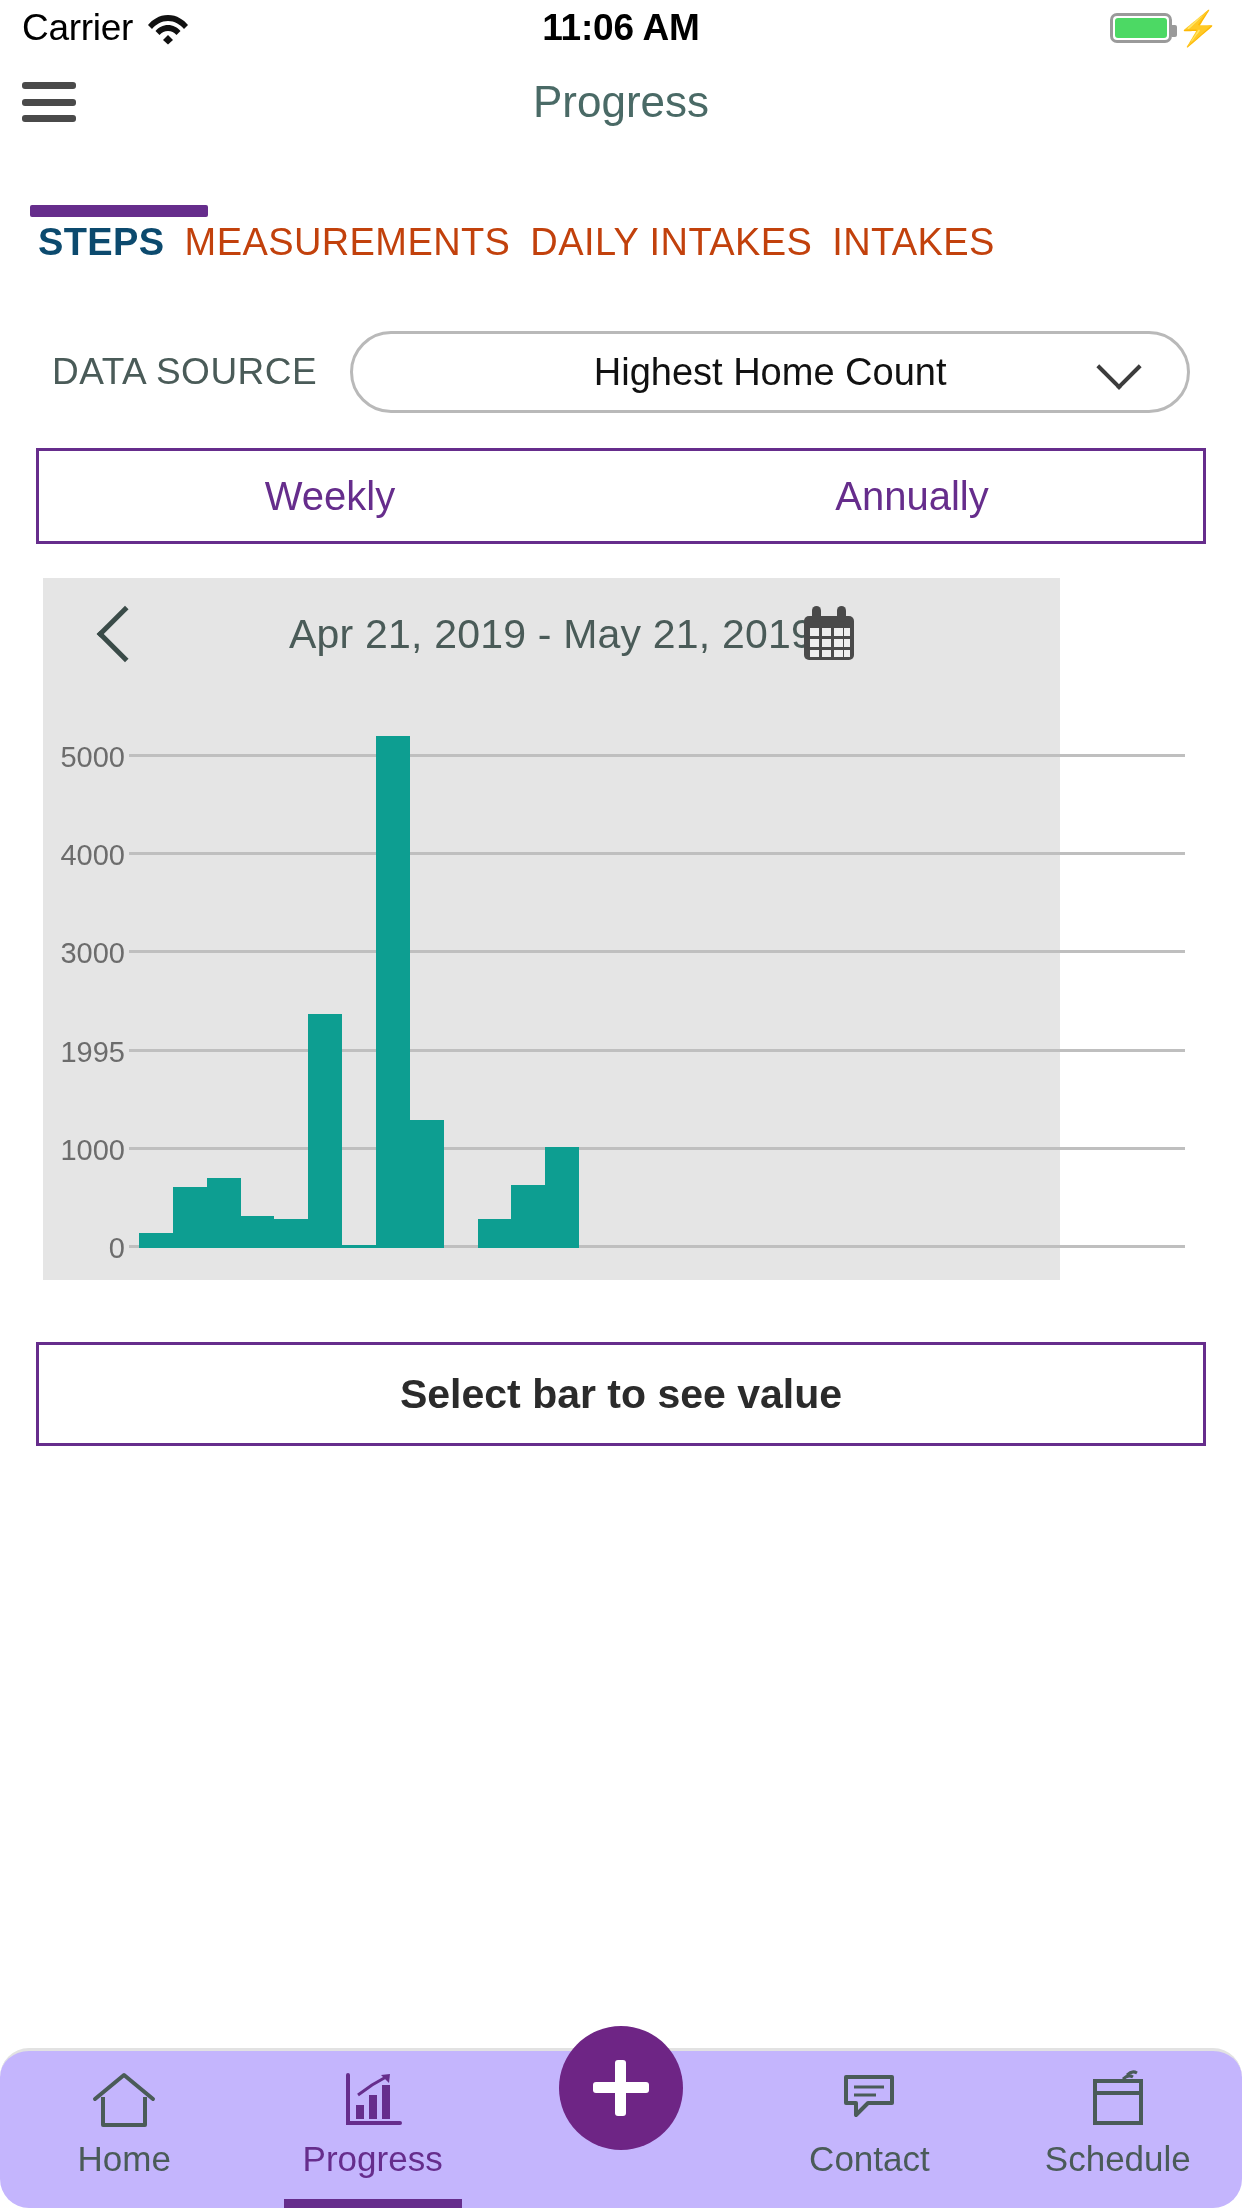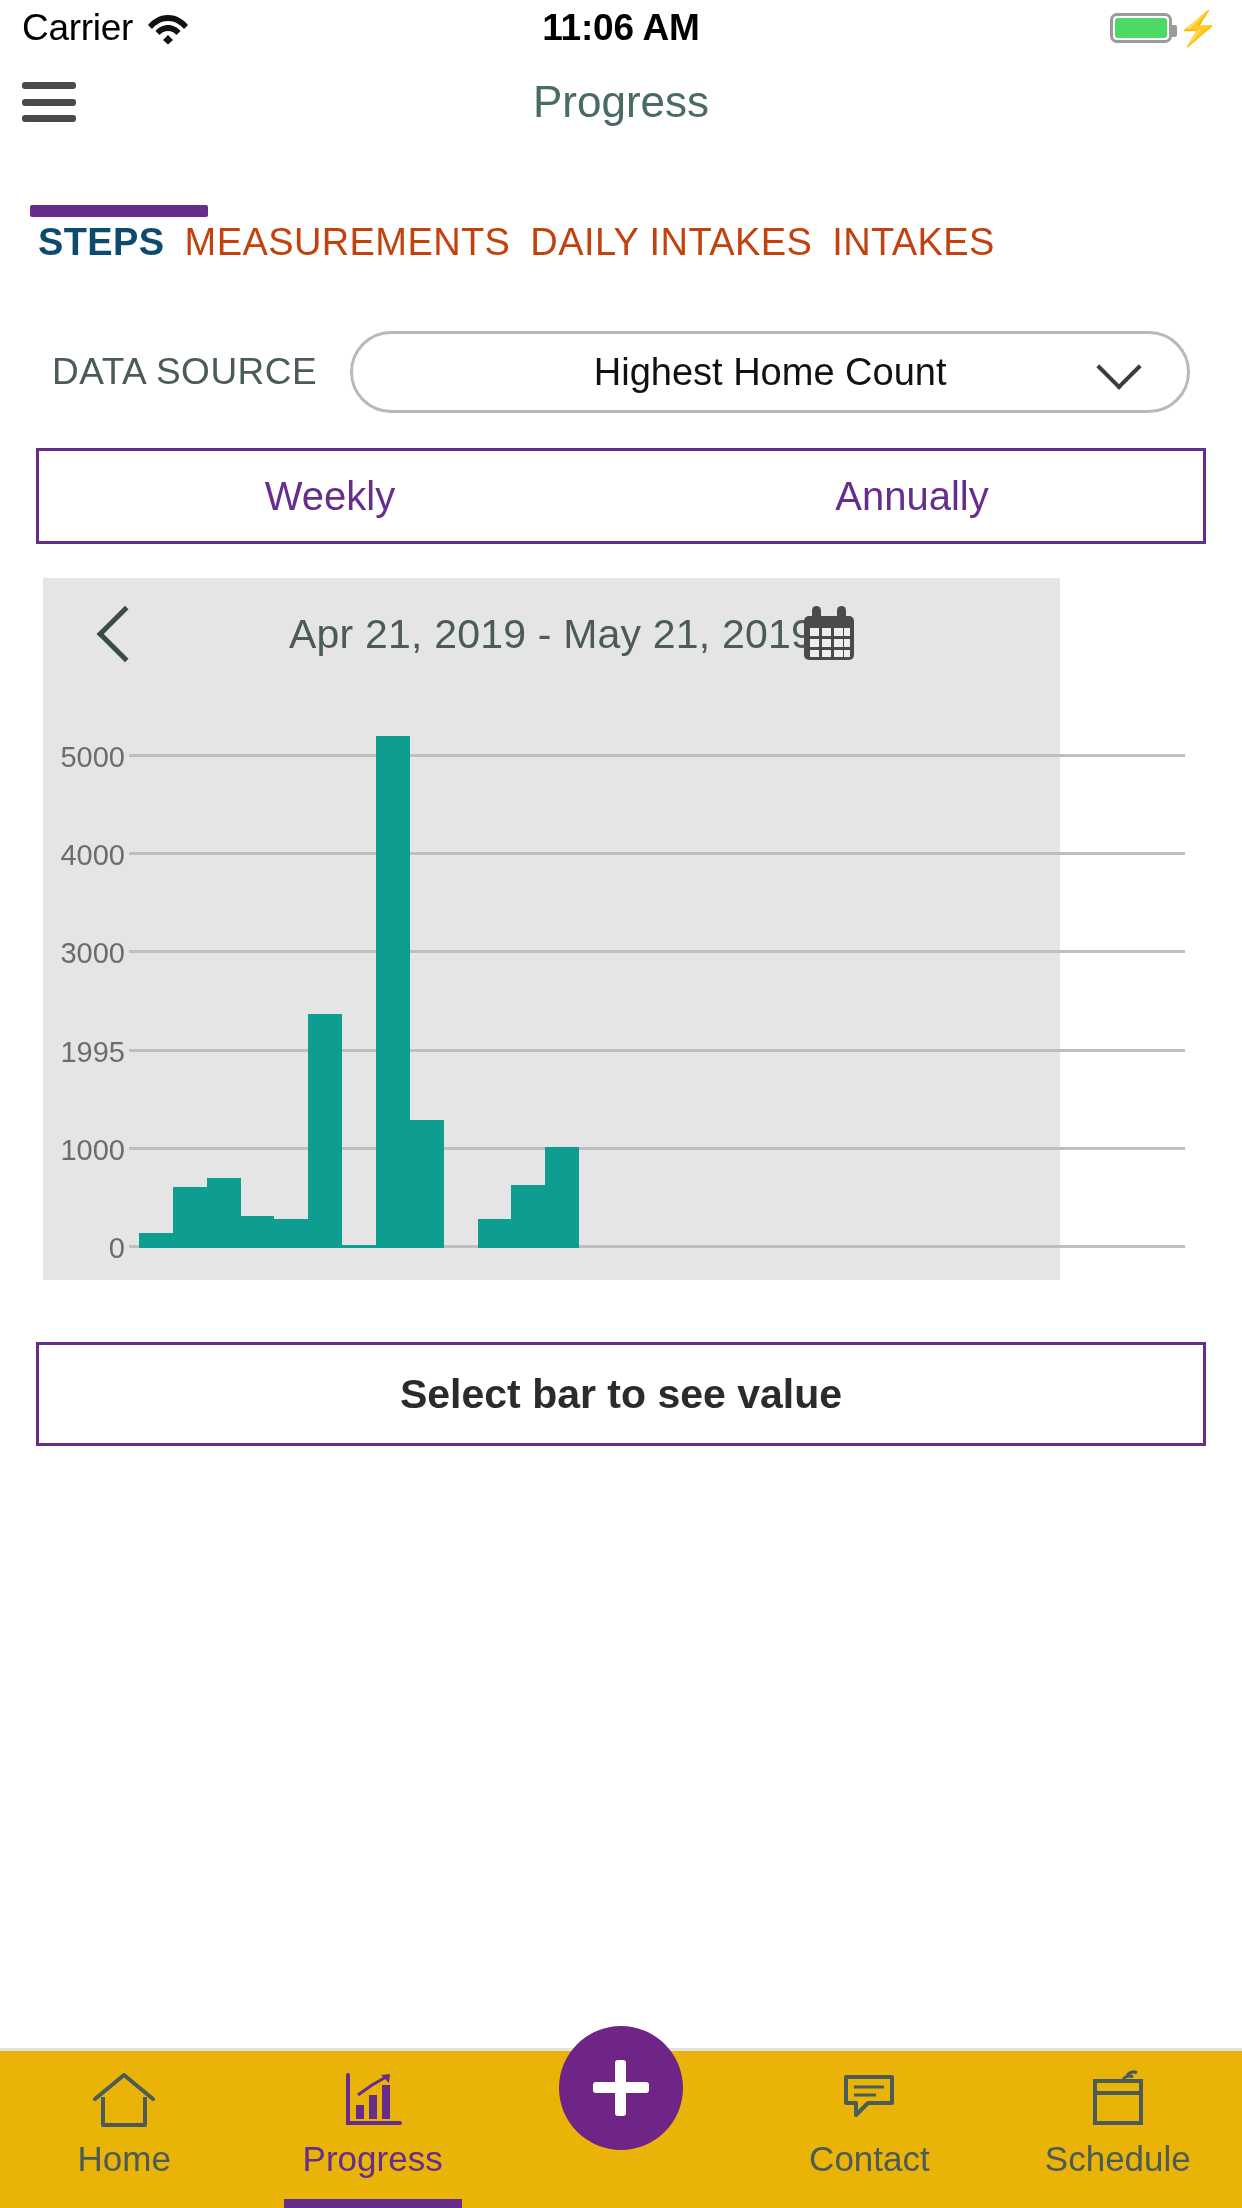--- a/index.html
+++ b/index.html
@@ -134,22 +134,22 @@
   .select-bar-btn {
     position:absolute; left:36px; top:1302px; width:1170px; height:104px;
     border:3px solid #662d8c; background:#fff;
     display:flex; align-items:center; justify-content:center;
     font-size:41px; font-weight:700; color:#2b2b2b;margin-top:40px;
   }
 
   
   .bottomnav {
     position:absolute; left:0; bottom:0; width:1242px; height:160px;
-    background:#eab308; border-top:3px solid #e2e2e2;
-    display:flex; align-items:flex-end;
+    background:#c4b5fd; border-top:3px solid #e2e2e2;
+    display:flex; align-items:flex-end;border-radius:29px;
   }
   .navitem {
     flex:1; height:100%; display:flex; flex-direction:column;
     align-items:center; justify-content:flex-start; padding-top:18px; gap:8px;
     position:relative;
   }
   .navitem .label { font-size:35px; color:#4a5b58; }
   .navitem.active .label { color:#662d8c; }
   .navitem .ico { height:62px; display:flex; align-items:flex-end; }
   .nav-underline {

